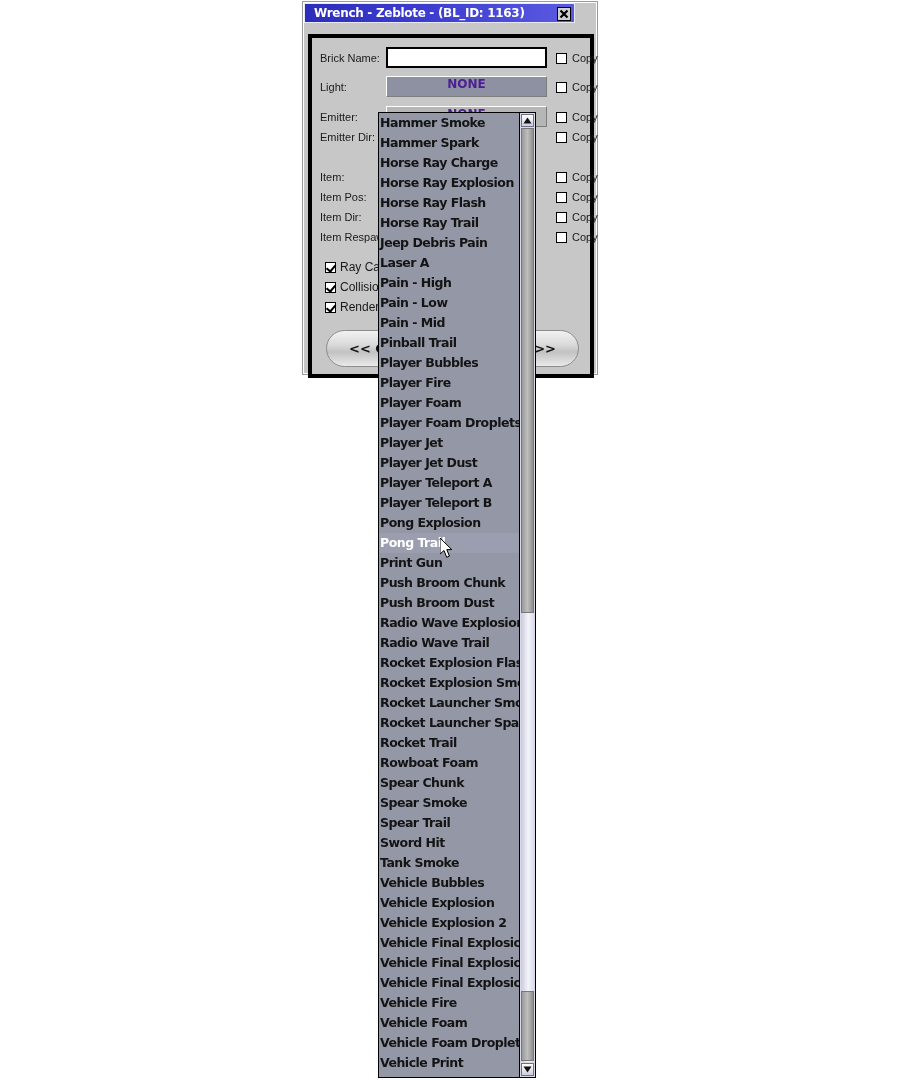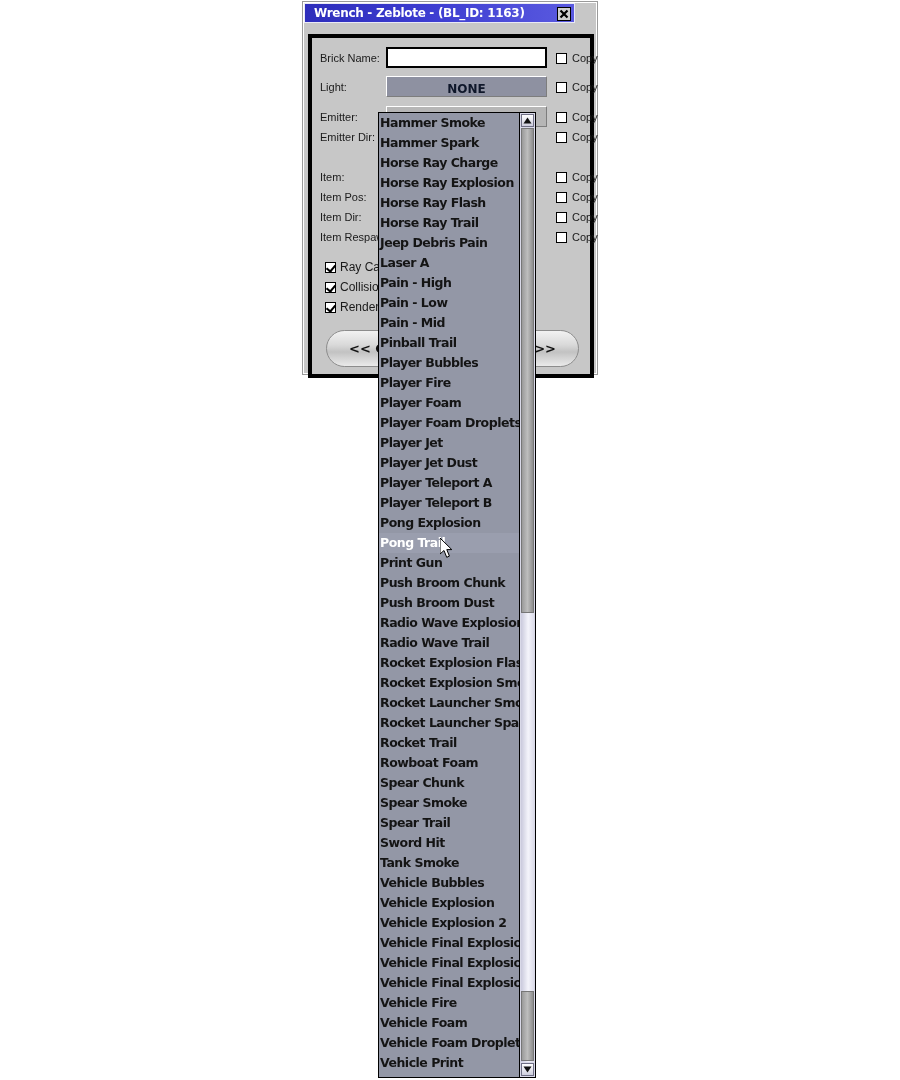--- a/index.html
+++ b/index.html
@@ -103,26 +103,26 @@
     outline: none;
   }
 
   .combo {
     position: absolute;
     box-sizing: border-box;
     border: 1px solid #ffffff;
     border-right-color: #7d7d7d;
     border-bottom-color: #7d7d7d;
     display: flex;
-    align-items: flex-end;
+    align-items: flex-start;
     justify-content: center;
     font-family: "DejaVu Sans", sans-serif;
     font-weight: bold;
     font-size: 12px;
-    color: #0f172a;
+    color: #4c1d95;
     cursor: pointer;
   }
   .combo.light { background: #8e91a1; }
   .combo.emitter { background: #b6b6b6; }
 
   .copy-row {
     position: absolute;
     display: flex;
     align-items: center;
     gap: 5px;

